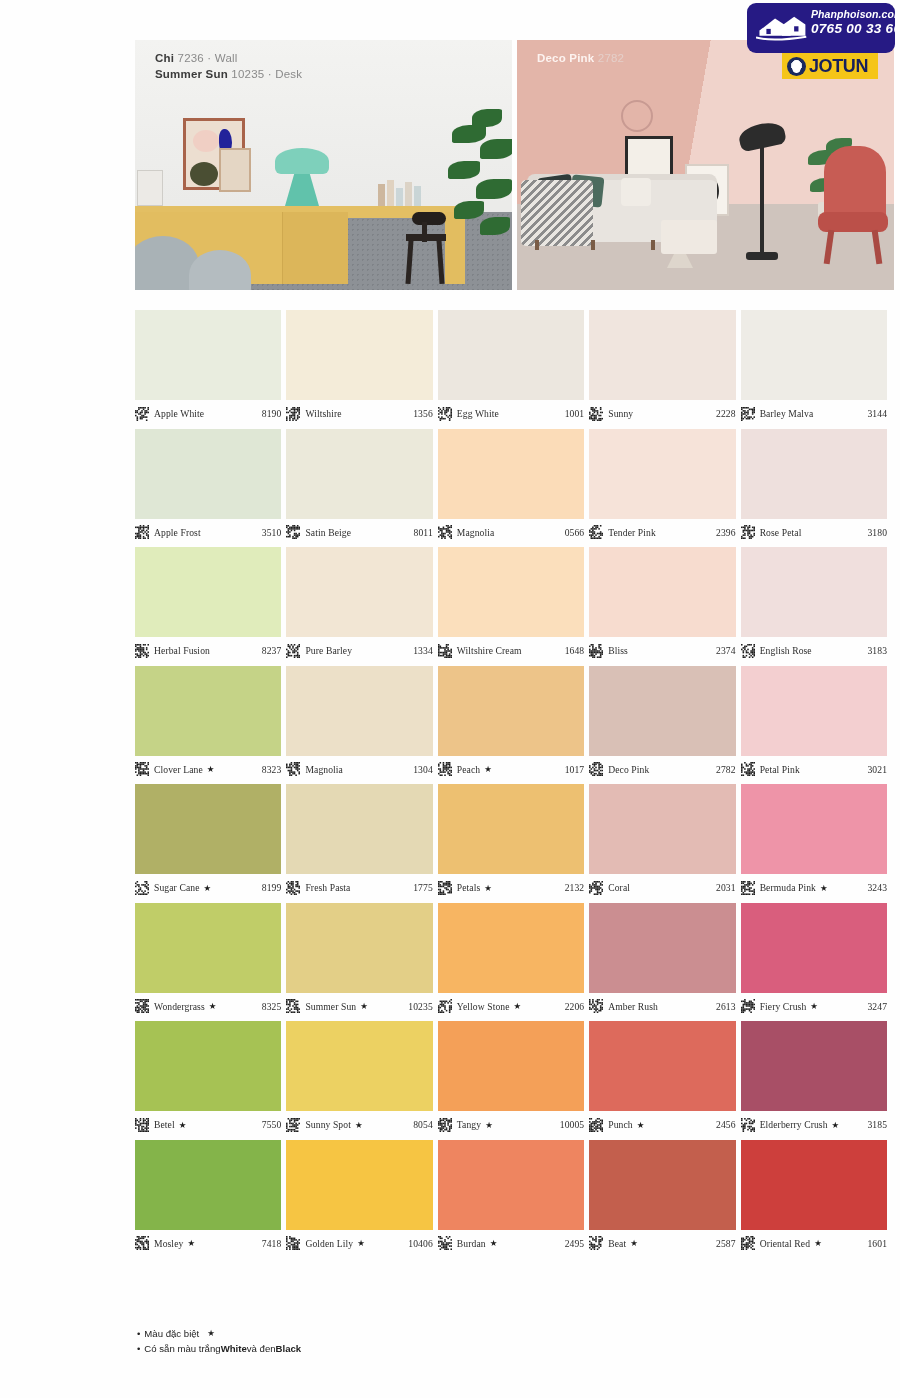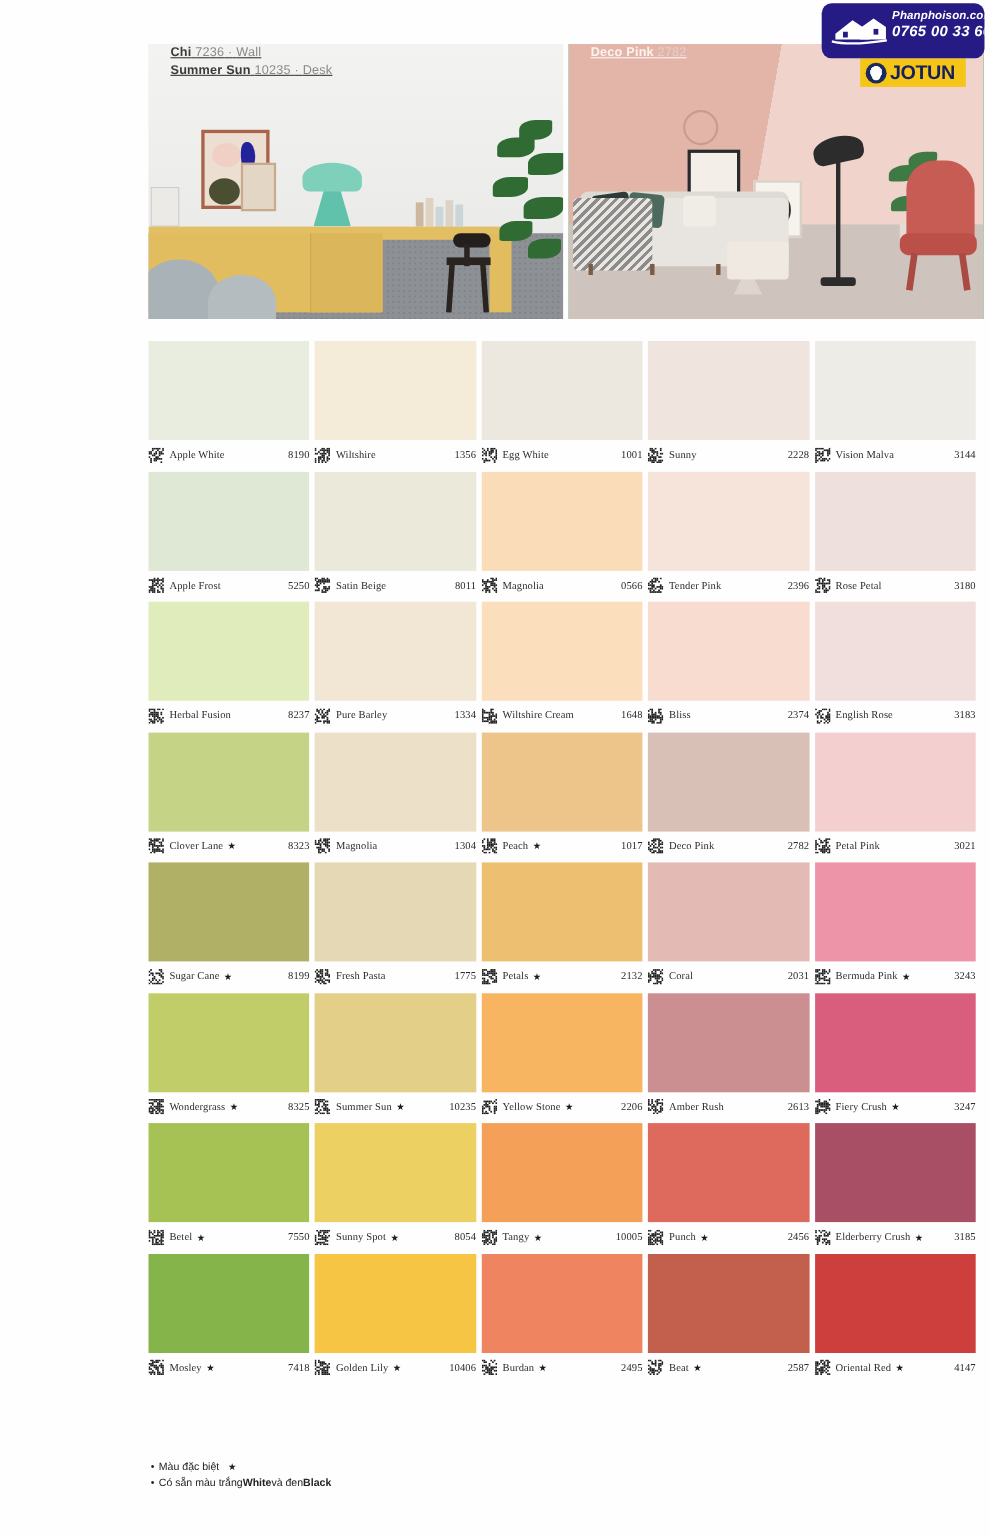--- a/index.html
+++ b/index.html
@@ -42,22 +42,22 @@
   .jotun-mark::after{
     content:""; position:absolute; left:5px; top:3px; width:9px; height:13px;
     background:#fff; border-radius:50% 50% 45% 45%;
   }
   .jotun-text { font-size:18px; font-weight:bold; color:#17205c; letter-spacing:-0.4px; font-family:"Liberation Sans", sans-serif; }
 
   
   .hero { position:absolute; left:135px; top:40px; display:flex; gap:5px; }
   .photo { position: relative; width:377px; height:250px; overflow:hidden; }
   .photo-caption {
-    position:absolute; left:20px; top:0; z-index:12;
-    font-size:11.5px; line-height:16px; color:#3b3b3b; letter-spacing:.2px;text-decoration:underline;
+    position:absolute; left:20px; top:10px; z-index:12;
+    font-size:11.5px; line-height:16px; color:#3b3b3b; letter-spacing:.2px;
   }
   .photo-caption.light { color:#fdf3f0; }
   .photo-caption b { font-weight:bold; }
   .cap-code { color:#8a8a8a; }
   .photo-caption.light .cap-code { color:#e5cfc9; }
 
   
   .scene-a { background:#efefef; }
   .sa-wall{ position:absolute; inset:0; background:linear-gradient(180deg,#f3f3f1 0%,#ebebe9 65%); }
   .sa-floor{ position:absolute; left:0; right:0; bottom:0; height:78px; background:#8d9196;
@@ -537,21 +537,21 @@
                 <rect x="8" y="6" width="1" height="1"></rect>
                 <rect x="0" y="7" width="1" height="1"></rect>
                 <rect x="1" y="7" width="1" height="1"></rect>
                 <rect x="3" y="7" width="1" height="1"></rect>
                 <rect x="4" y="7" width="1" height="1"></rect>
                 <rect x="5" y="7" width="1" height="1"></rect>
                 <rect x="7" y="7" width="1" height="1"></rect>
                 <rect x="0" y="8" width="1" height="1"></rect>
               </g>
             </svg>
-         <span class="cname">Vision Malva</span>
+         <span class="cname">Barley Malva</span>
 
          <span class="ccode">3144</span>
        </div>
         </div>
       </div>
       <div class="srow">
         <div class="cell">
           <div class="chip" style="background:#dfe7d5"></div>
        <div class="chiplabel">
          <svg class="qr" viewBox="0 0 9 9">
@@ -601,21 +601,21 @@
                 <rect x="0" y="8" width="1" height="1"></rect>
                 <rect x="2" y="8" width="1" height="1"></rect>
                 <rect x="3" y="8" width="1" height="1"></rect>
                 <rect x="5" y="8" width="1" height="1"></rect>
                 <rect x="6" y="8" width="1" height="1"></rect>
                 <rect x="8" y="8" width="1" height="1"></rect>
               </g>
             </svg>
          <span class="cname">Apple Frost</span>
 
-         <span class="ccode">5250</span>
+         <span class="ccode">3510</span>
        </div>
         </div>
         <div class="cell">
           <div class="chip" style="background:#ebe9da"></div>
        <div class="chiplabel">
          <svg class="qr" viewBox="0 0 9 9">
             <rect width="9" height="9" fill="#ffffff"></rect>
               <g fill="#1d1d1d">
                 <rect x="0" y="0" width="1" height="1"></rect>
                 <rect x="1" y="0" width="1" height="1"></rect>
@@ -2584,21 +2584,21 @@
                 <rect x="6" y="7" width="1" height="1"></rect>
                 <rect x="0" y="8" width="1" height="1"></rect>
                 <rect x="1" y="8" width="1" height="1"></rect>
                 <rect x="3" y="8" width="1" height="1"></rect>
                 <rect x="7" y="8" width="1" height="1"></rect>
                 <rect x="8" y="8" width="1" height="1"></rect>
               </g>
             </svg>
          <span class="cname">Oriental Red</span>
          <span class="star">★</span>
-         <span class="ccode">4147</span>
+         <span class="ccode">1601</span>
        </div>
         </div>
       </div>
     </div>
 
   <div class="footer">
     <div class="fline">
       <span>•</span>
       <span style="margin-left:4px">Màu đặc biệt</span>
       <span class="fstar">★</span>

